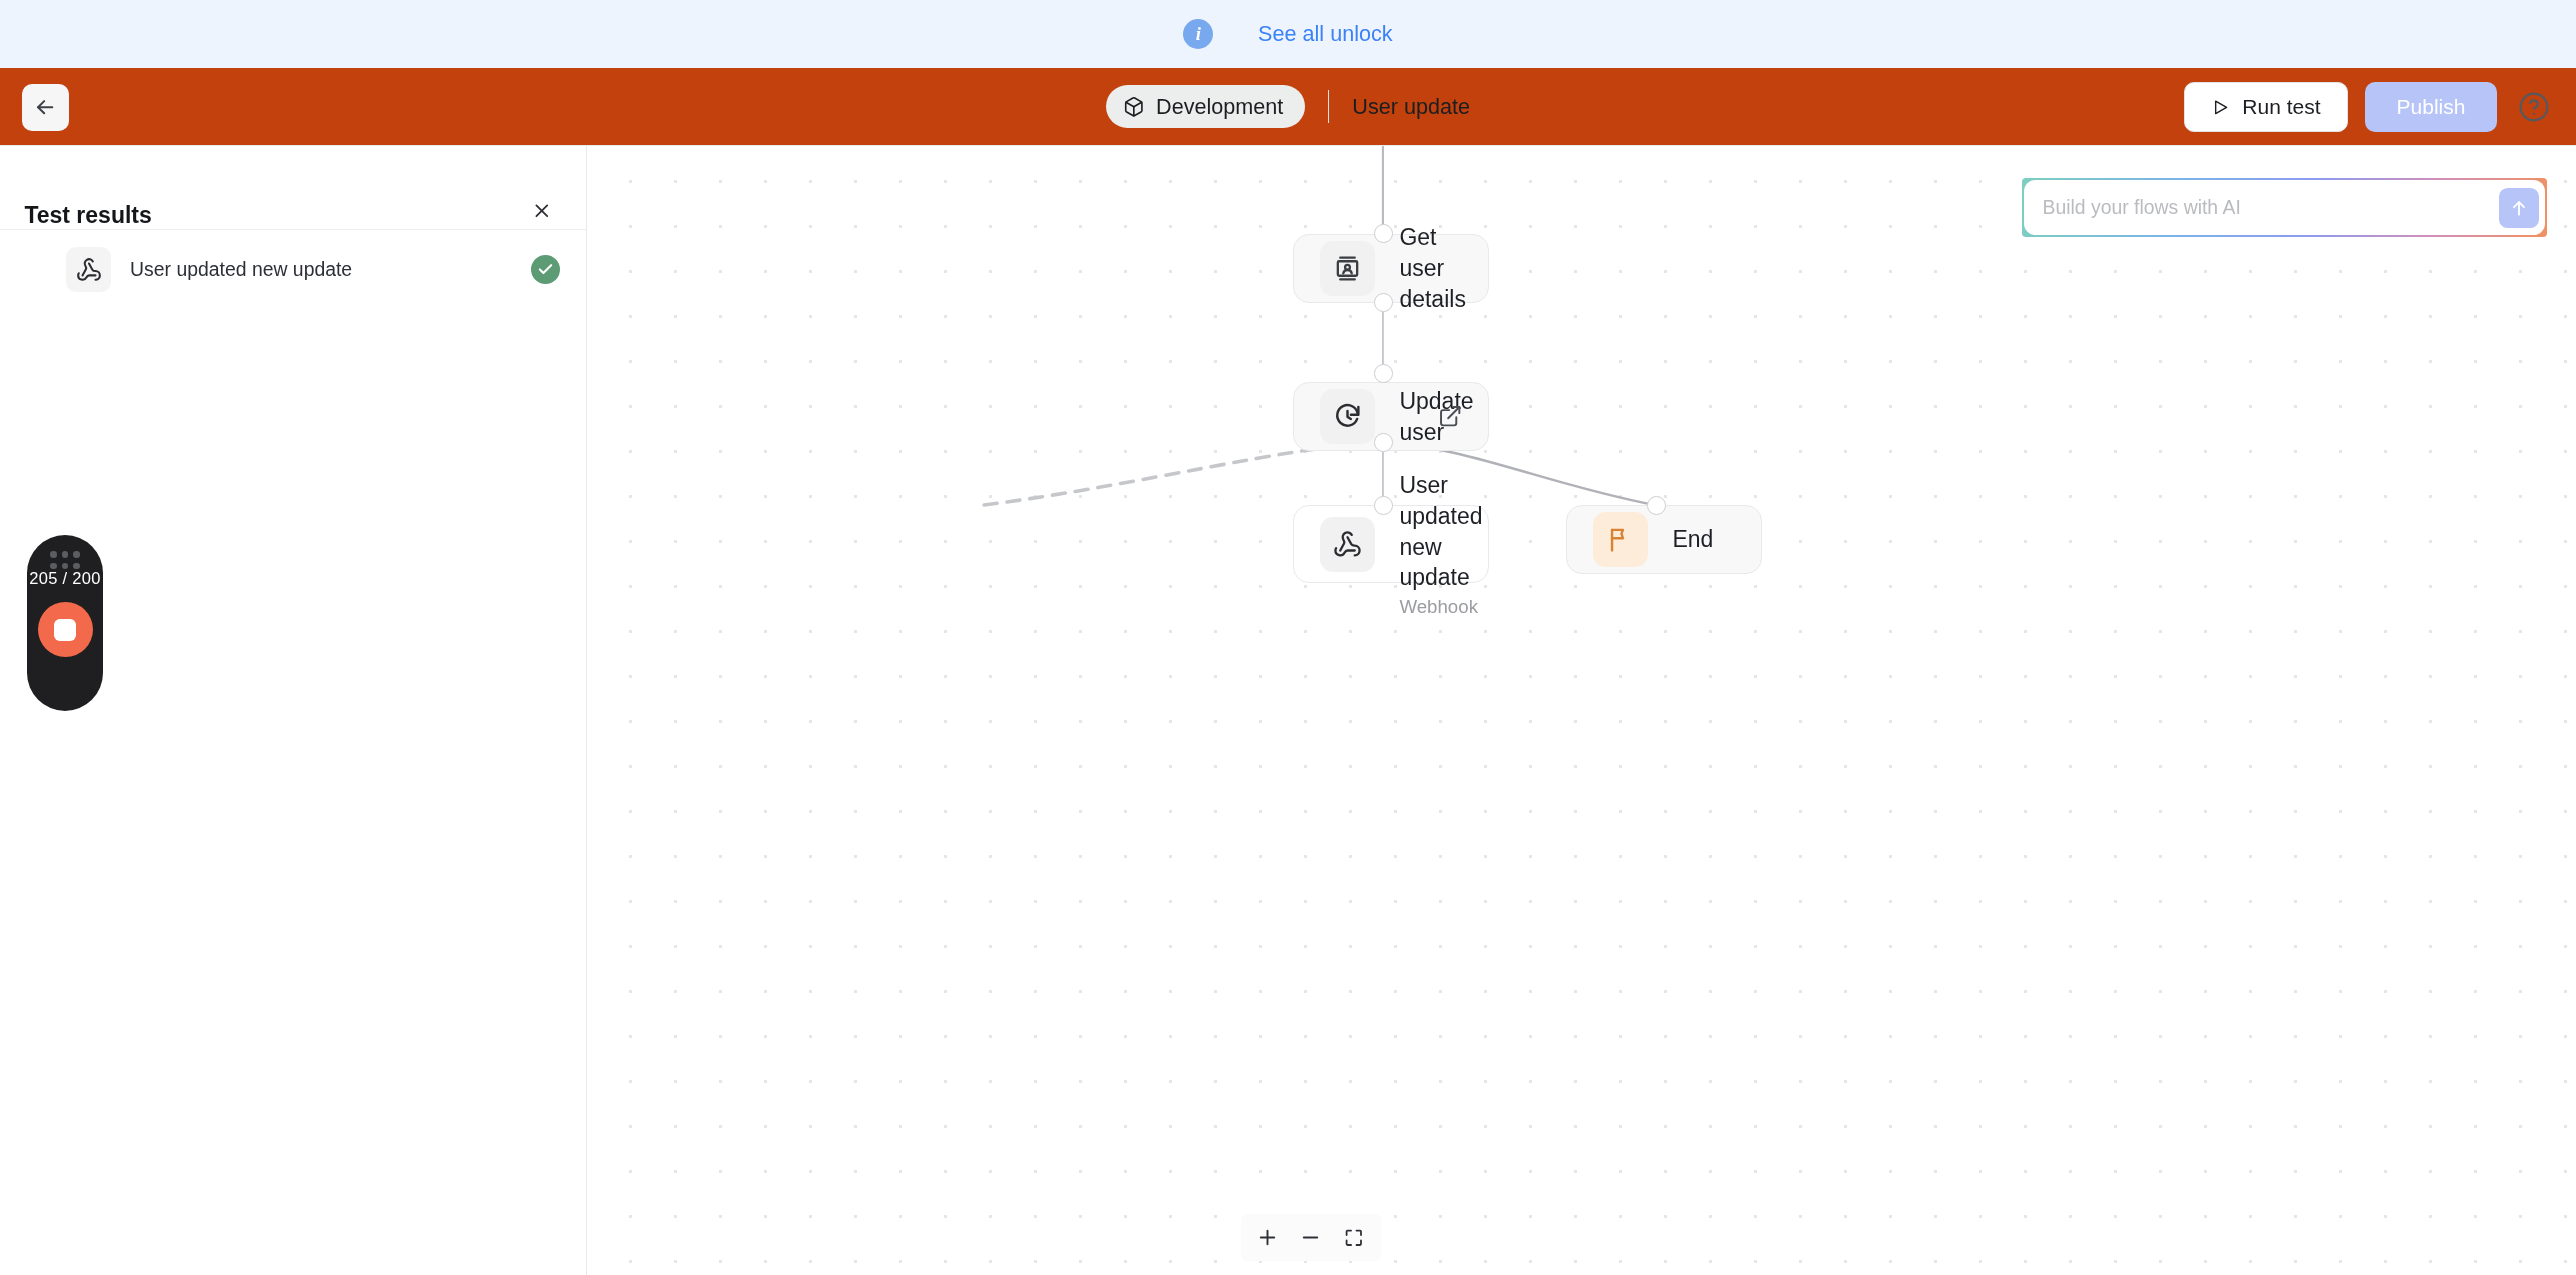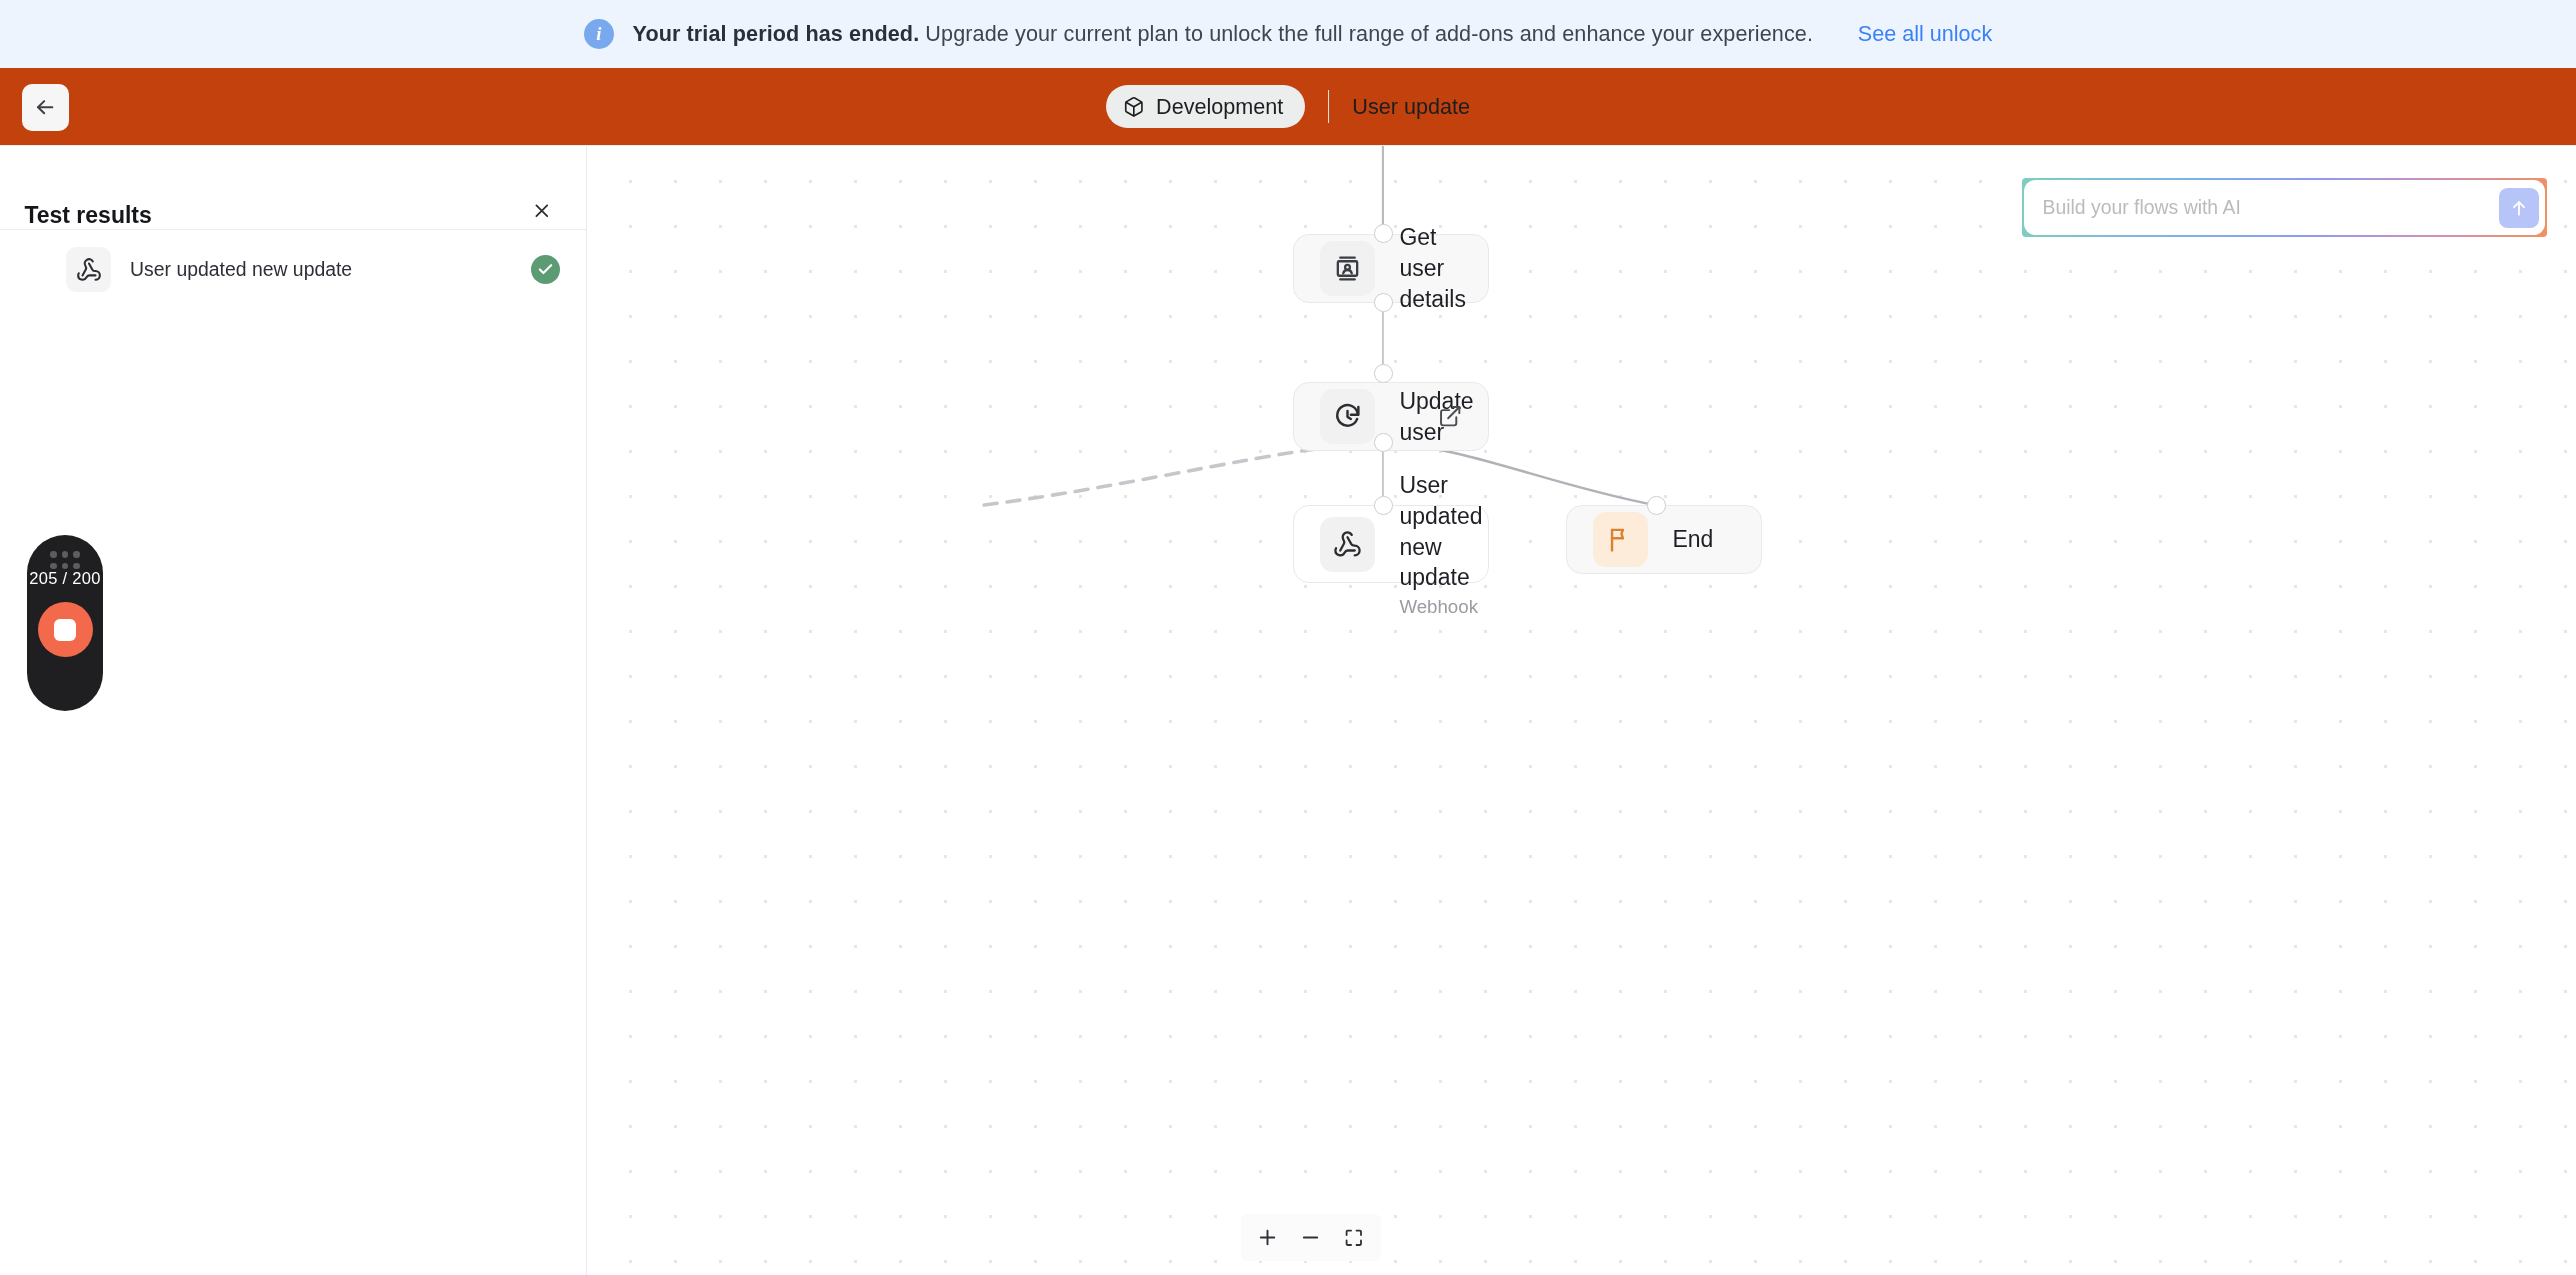--- a/index.html
+++ b/index.html
@@ -196,21 +196,20 @@
     width: 39px; height: 39px; background: none; border: none; cursor: pointer;
     display: flex; align-items: center; justify-content: center;
   }
 </style>
 </head>
 <body>
 
 <div class="banner">
   <div class="banner-inner">
     <span class="info-icon">i</span>
-    <span class="banner-text"><b>Your trial period has ended.</b><span> Upgrade your current plan to unlock the full range of add-ons and enhance your experience.</span></span>
     <a href="#" class="banner-link">See all unlock</a>
   </div>
 </div>
 
 <div class="toolbar">
   <button class="back-btn">
     <svg width="24.4" height="24.4" viewBox="0 0 24 24" fill="none" stroke="#3d4046" stroke-width="2" stroke-linecap="round" stroke-linejoin="round">
       <line x1="19" y1="12" x2="5" y2="12"></line>
         <polyline points="11 18 5 12 11 6"></polyline>
     </svg>
@@ -222,20 +221,36 @@
         <path d="M21 16V8a2 2 0 0 0-1-1.73l-7-4a2 2 0 0 0-2 0l-7 4A2 2 0 0 0 3 8v8a2 2 0 0 0 1 1.73l7 4a2 2 0 0 0 2 0l7-4A2 2 0 0 0 21 16z"></path>
         <polyline points="3.27 6.96 12 12.01 20.73 6.96"></polyline>
           <line x1="12" y1="22.08" x2="12" y2="12"></line>
       </svg>
       <span class="env-label">Development</span>
     </div>
     <div class="v-divider"></div>
     <span class="flow-title">User update</span>
   </div>
 
+  <div class="right-group">
+    <button class="run-btn">
+      <svg width="18.7" height="18.7" viewBox="0 0 24 24" fill="none" stroke="#1c1e22" stroke-width="1.8" stroke-linejoin="round">
+        <polygon points="6 4 20 12 6 20 6 4"></polygon>
+      </svg>
+      <span>Run test</span>
+    </button>
+    <button class="publish-btn">Publish</button>
+    <button class="help-btn">
+      <svg width="32" height="32" viewBox="0 0 24 24" fill="none" stroke="#56595f" stroke-width="1.7" stroke-linecap="round" stroke-linejoin="round">
+        <circle cx="12" cy="12" r="10"></circle>
+          <path d="M9.1 9a3 3 0 0 1 5.8 1c0 2-3 3-3 3"></path>
+          <line x1="12" y1="17.2" x2="12.01" y2="17.2"></line>
+      </svg>
+    </button>
+  </div>
 </div>
 
 <div class="side-panel">
   <div class="side-head">
     <span class="side-title">Test results</span>
     <button class="close-btn">
       <svg width="21.6" height="21.6" viewBox="0 0 24 24" fill="none" stroke="#2c2f35" stroke-width="2" stroke-linecap="round">
         <line x1="18" y1="6" x2="6" y2="18"></line>
           <line x1="6" y1="6" x2="18" y2="18"></line>
       </svg>

